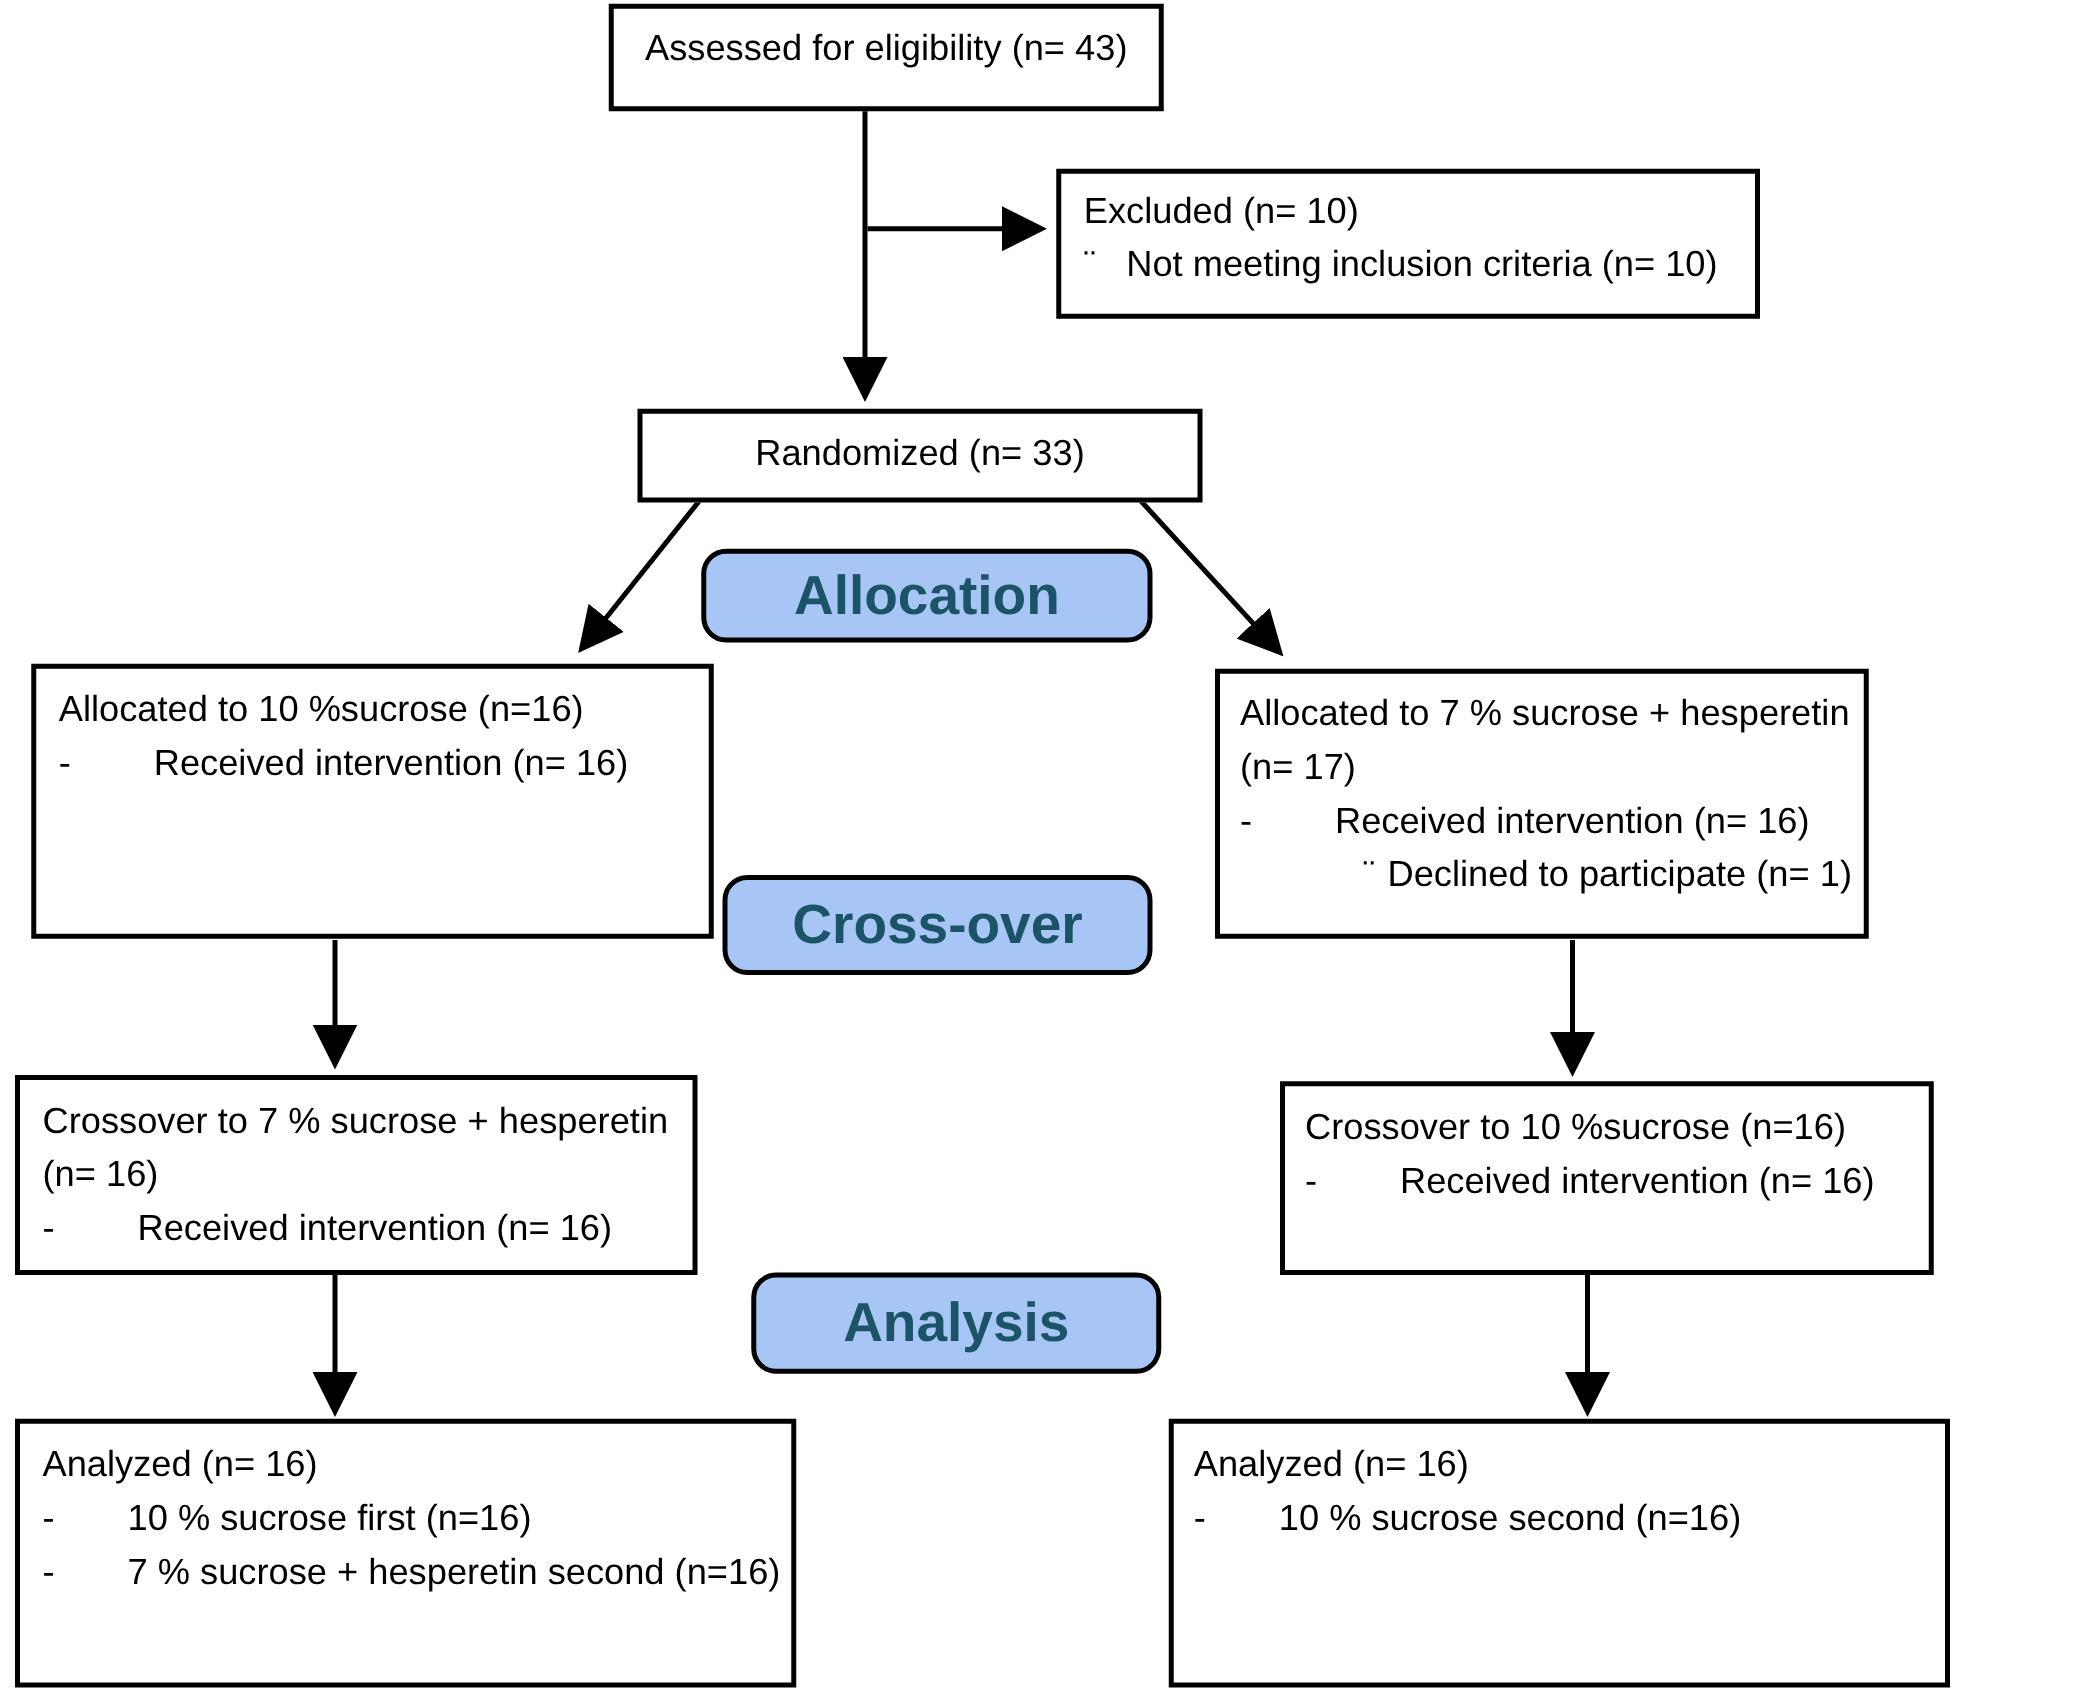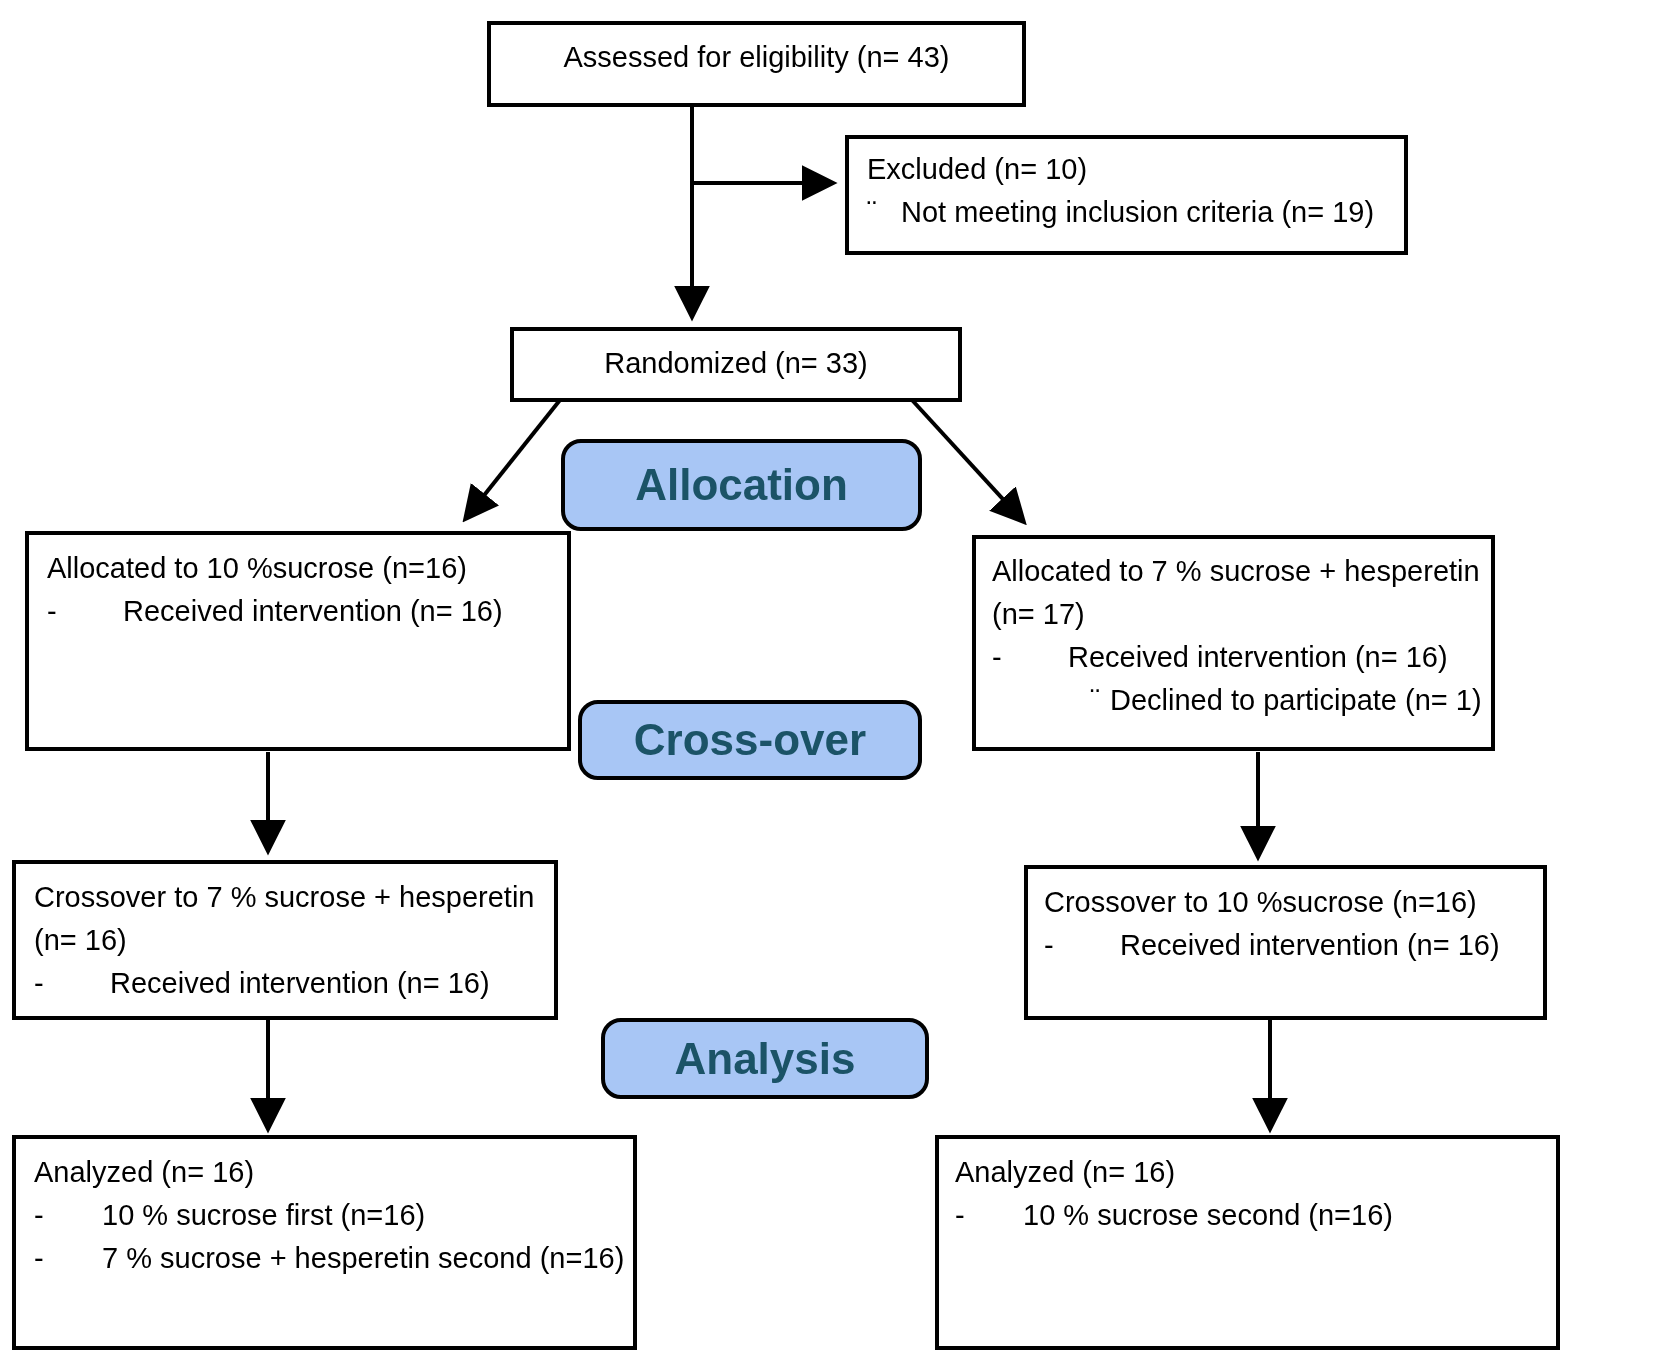--- a/index.html
+++ b/index.html
@@ -107,40 +107,40 @@
 
     <line x1="268" y1="752" x2="268" y2="850" stroke="#000000" stroke-width="4" marker-end="url(#arrowhead)"></line>
 
     <line x1="1258" y1="752" x2="1258" y2="856" stroke="#000000" stroke-width="4" marker-end="url(#arrowhead)"></line>
 
     <line x1="268" y1="1020" x2="268" y2="1128" stroke="#000000" stroke-width="4" marker-end="url(#arrowhead)"></line>
 
     <line x1="1270" y1="1020" x2="1270" y2="1128" stroke="#000000" stroke-width="4" marker-end="url(#arrowhead)"></line>
   </svg>
 
-  <div class="node center" style="left:487px; top:21px; width:539px; height:86px;">
+  <div class="node center" style="left:487px; top:3px; width:444px; height:86px;">
     <div class="txt" style="top:11px;">
       <span class="line">Assessed for eligibility (n= 43)</span>
     </div>
   </div>
 
   <div class="node" style="left:845px; top:135px; width:563px; height:120px;">
     <div class="txt" style="top:9px;">
       <span class="line">Excluded (n= 10)</span>
-      <span class="line"><span class="ddot">¨</span><span>Not meeting inclusion criteria (n= 19)</span></span>
+      <span class="line"><span class="ddot">¨</span><span>Not meeting inclusion criteria (n= 10)</span></span>
     </div>
   </div>
 
   <div class="node center" style="left:510px; top:327px; width:452px; height:75px;">
     <div class="txt" style="top:11px;">
       <span class="line">Randomized (n= 33)</span>
     </div>
   </div>
 
-  <div class="badge" style="left:561px; top:439px; width:361px; height:92px;">
+  <div class="badge" style="left:561px; top:439px; width:361px; height:75px;">
     <span>Allocation</span>
   </div>
 
   <div class="node" style="left:25px; top:531px; width:546px; height:220px;">
     <div class="txt" style="top:12px;">
       <span class="line">Allocated to 10 %sucrose (n=16)</span>
       <span class="line"><span class="dash">-</span><span>Received intervention (n= 16)</span></span>
     </div>
   </div>
 

